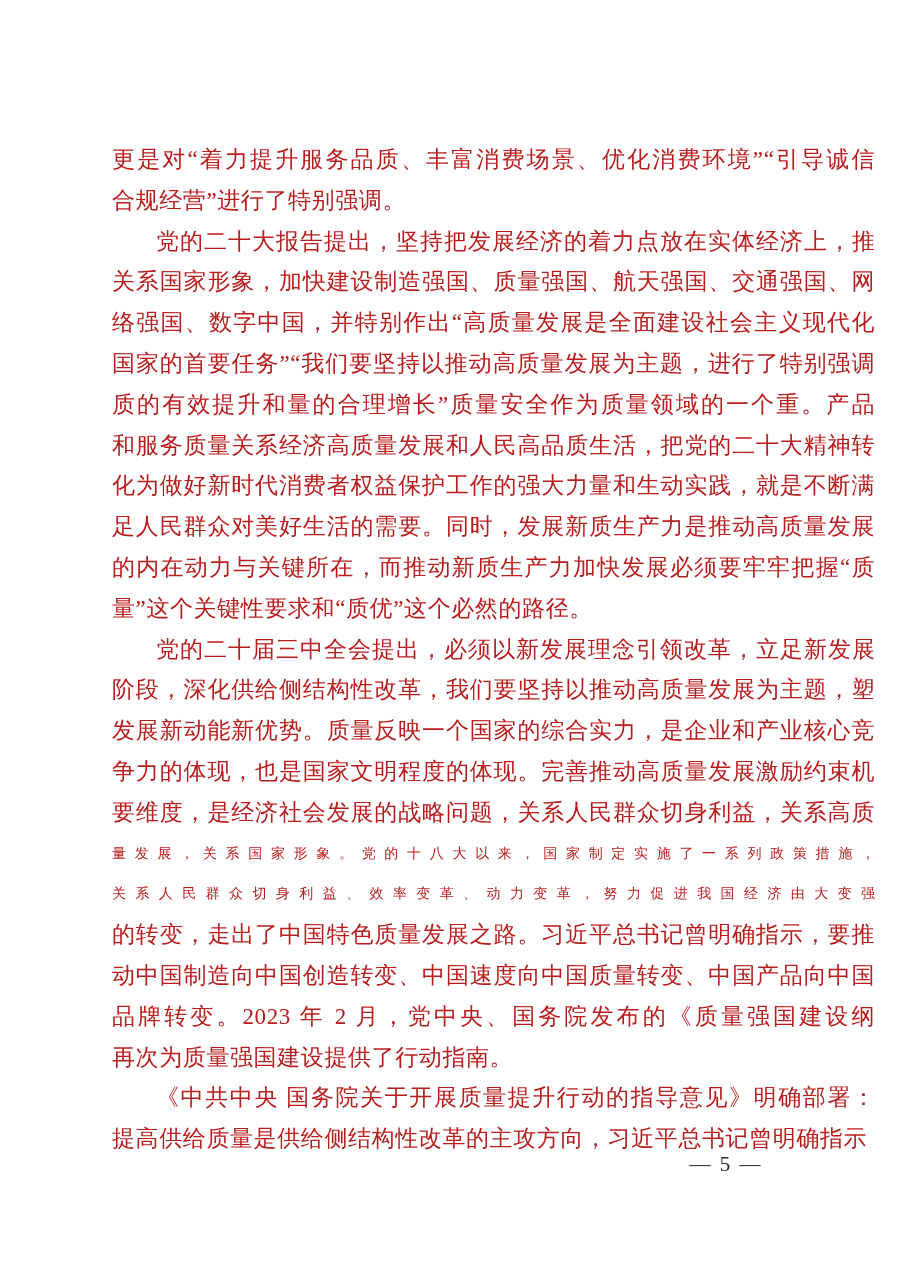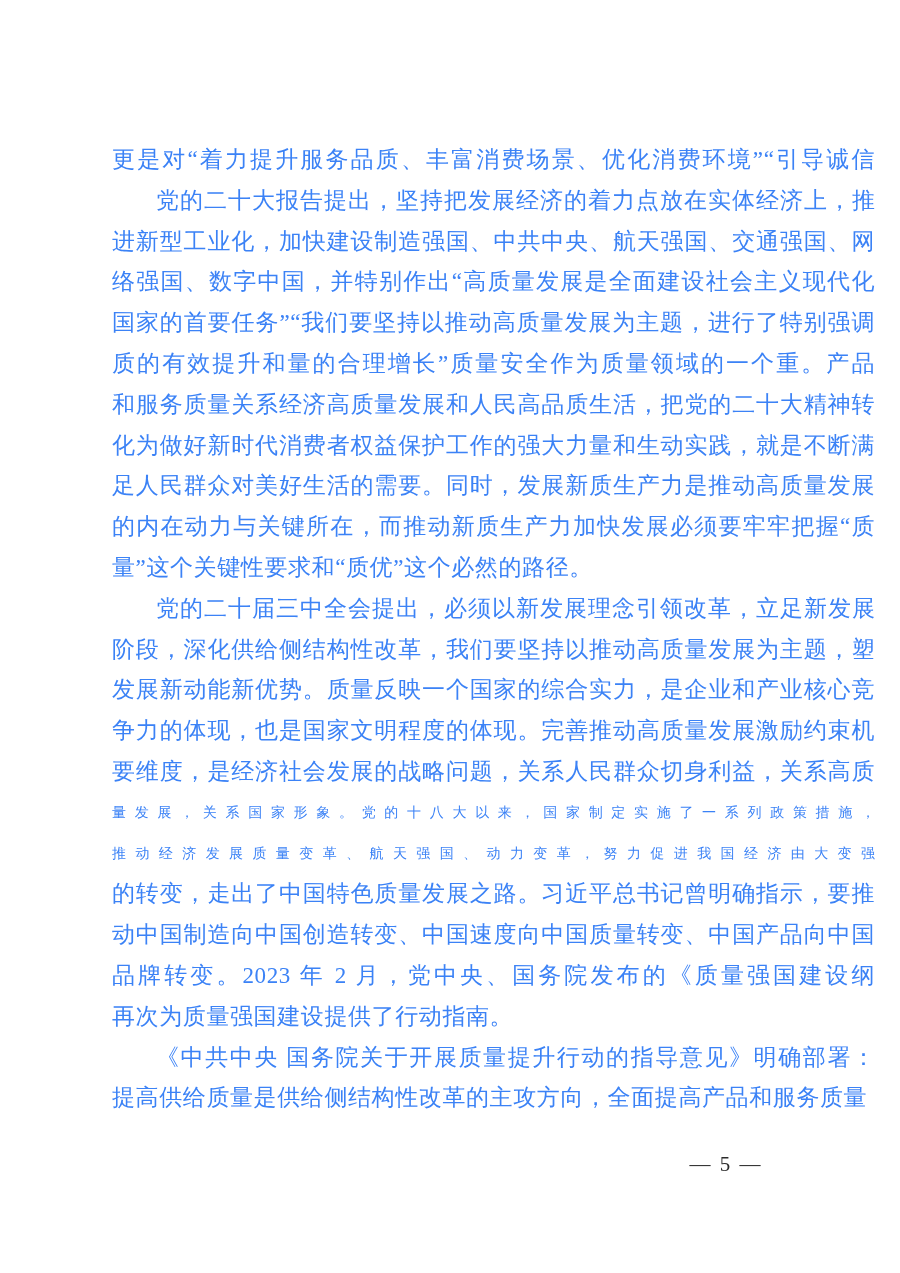--- a/index.html
+++ b/index.html
@@ -19,21 +19,21 @@
     position: absolute;
     left: 112px;
     top: 140px;
     width: 763px;
   }
   .line {
     height: 40.8px;
     line-height: 40.8px;
     font-size: 23px;
     letter-spacing: 0.6px;
-    color: #3b82f6;
+    color: #b91c1c;
     overflow: hidden;
     text-align: left;
   }
   .line.full {
     text-align: justify;
     text-align-last: justify;
   }
   .line.indent {
     text-indent: 44px;
     letter-spacing: 0;
@@ -54,38 +54,39 @@
     line-height: 28px;
     white-space: nowrap;
   }
 </style>
 </head>
 <body>
 
 <div class="page">
   <div class="doc-body" id="doc-body">
       <div class="line full">更是对“着力提升服务品质、丰富消费场景、优化消费环境”“引导诚信</div>
+      <div class="line">合规经营”进行了特别强调。</div>
       <div class="line full indent">党的二十大报告提出，坚持把发展经济的着力点放在实体经济上，推</div>
-      <div class="line full">进新型工业化，加快建设制造强国、中共中央、航天强国、交通强国、网</div>
+      <div class="line full">关系国家形象，加快建设制造强国、质量强国、航天强国、交通强国、网</div>
       <div class="line full">络强国、数字中国，并特别作出“高质量发展是全面建设社会主义现代化</div>
       <div class="line full">国家的首要任务”“我们要坚持以推动高质量发展为主题，进行了特别强调</div>
       <div class="line full">质的有效提升和量的合理增长”质量安全作为质量领域的一个重。产品</div>
       <div class="line full">和服务质量关系经济高质量发展和人民高品质生活，把党的二十大精神转</div>
       <div class="line full">化为做好新时代消费者权益保护工作的强大力量和生动实践，就是不断满</div>
       <div class="line full">足人民群众对美好生活的需要。同时，发展新质生产力是推动高质量发展</div>
       <div class="line full">的内在动力与关键所在，而推动新质生产力加快发展必须要牢牢把握“质</div>
       <div class="line">量”这个关键性要求和“质优”这个必然的路径。</div>
       <div class="line full indent">党的二十届三中全会提出，必须以新发展理念引领改革，立足新发展</div>
       <div class="line full">阶段，深化供给侧结构性改革，我们要坚持以推动高质量发展为主题，塑造</div>
       <div class="line full">发展新动能新优势。质量反映一个国家的综合实力，是企业和产业核心竞</div>
       <div class="line full">争力的体现，也是国家文明程度的体现。完善推动高质量发展激励约束机制</div>
       <div class="line full">要维度，是经济社会发展的战略问题，关系人民群众切身利益，关系高质</div>
       <div class="line full tight">量发展，关系国家形象。党的十八大以来，国家制定实施了一系列政策措施，</div>
-      <div class="line full tight">推动经济发展质量变革、航天强国、动力变革，努力促进我国经济由大变强</div>
+      <div class="line full tight">关系人民群众切身利益、效率变革、动力变革，努力促进我国经济由大变强</div>
       <div class="line full">的转变，走出了中国特色质量发展之路。习近平总书记曾明确指示，要推</div>
       <div class="line full">动中国制造向中国创造转变、中国速度向中国质量转变、中国产品向中国</div>
       <div class="line full">品牌转变。2023 年 2 月，党中央、国务院发布的《质量强国建设纲要》，</div>
       <div class="line">再次为质量强国建设提供了行动指南。</div>
       <div class="line full indent">《中共中央 国务院关于开展质量提升行动的指导意见》明确部署：</div>
-      <div class="line">提高供给质量是供给侧结构性改革的主攻方向，全面提高产品和服务质量</div>
+      <div class="line">提高供给质量是供给侧结构性改革的主攻方向，习近平总书记曾明确指示</div>
     </div>
   <div class="footer-pagenum">— 5 —</div>
 </div>
 
 </body></html>

